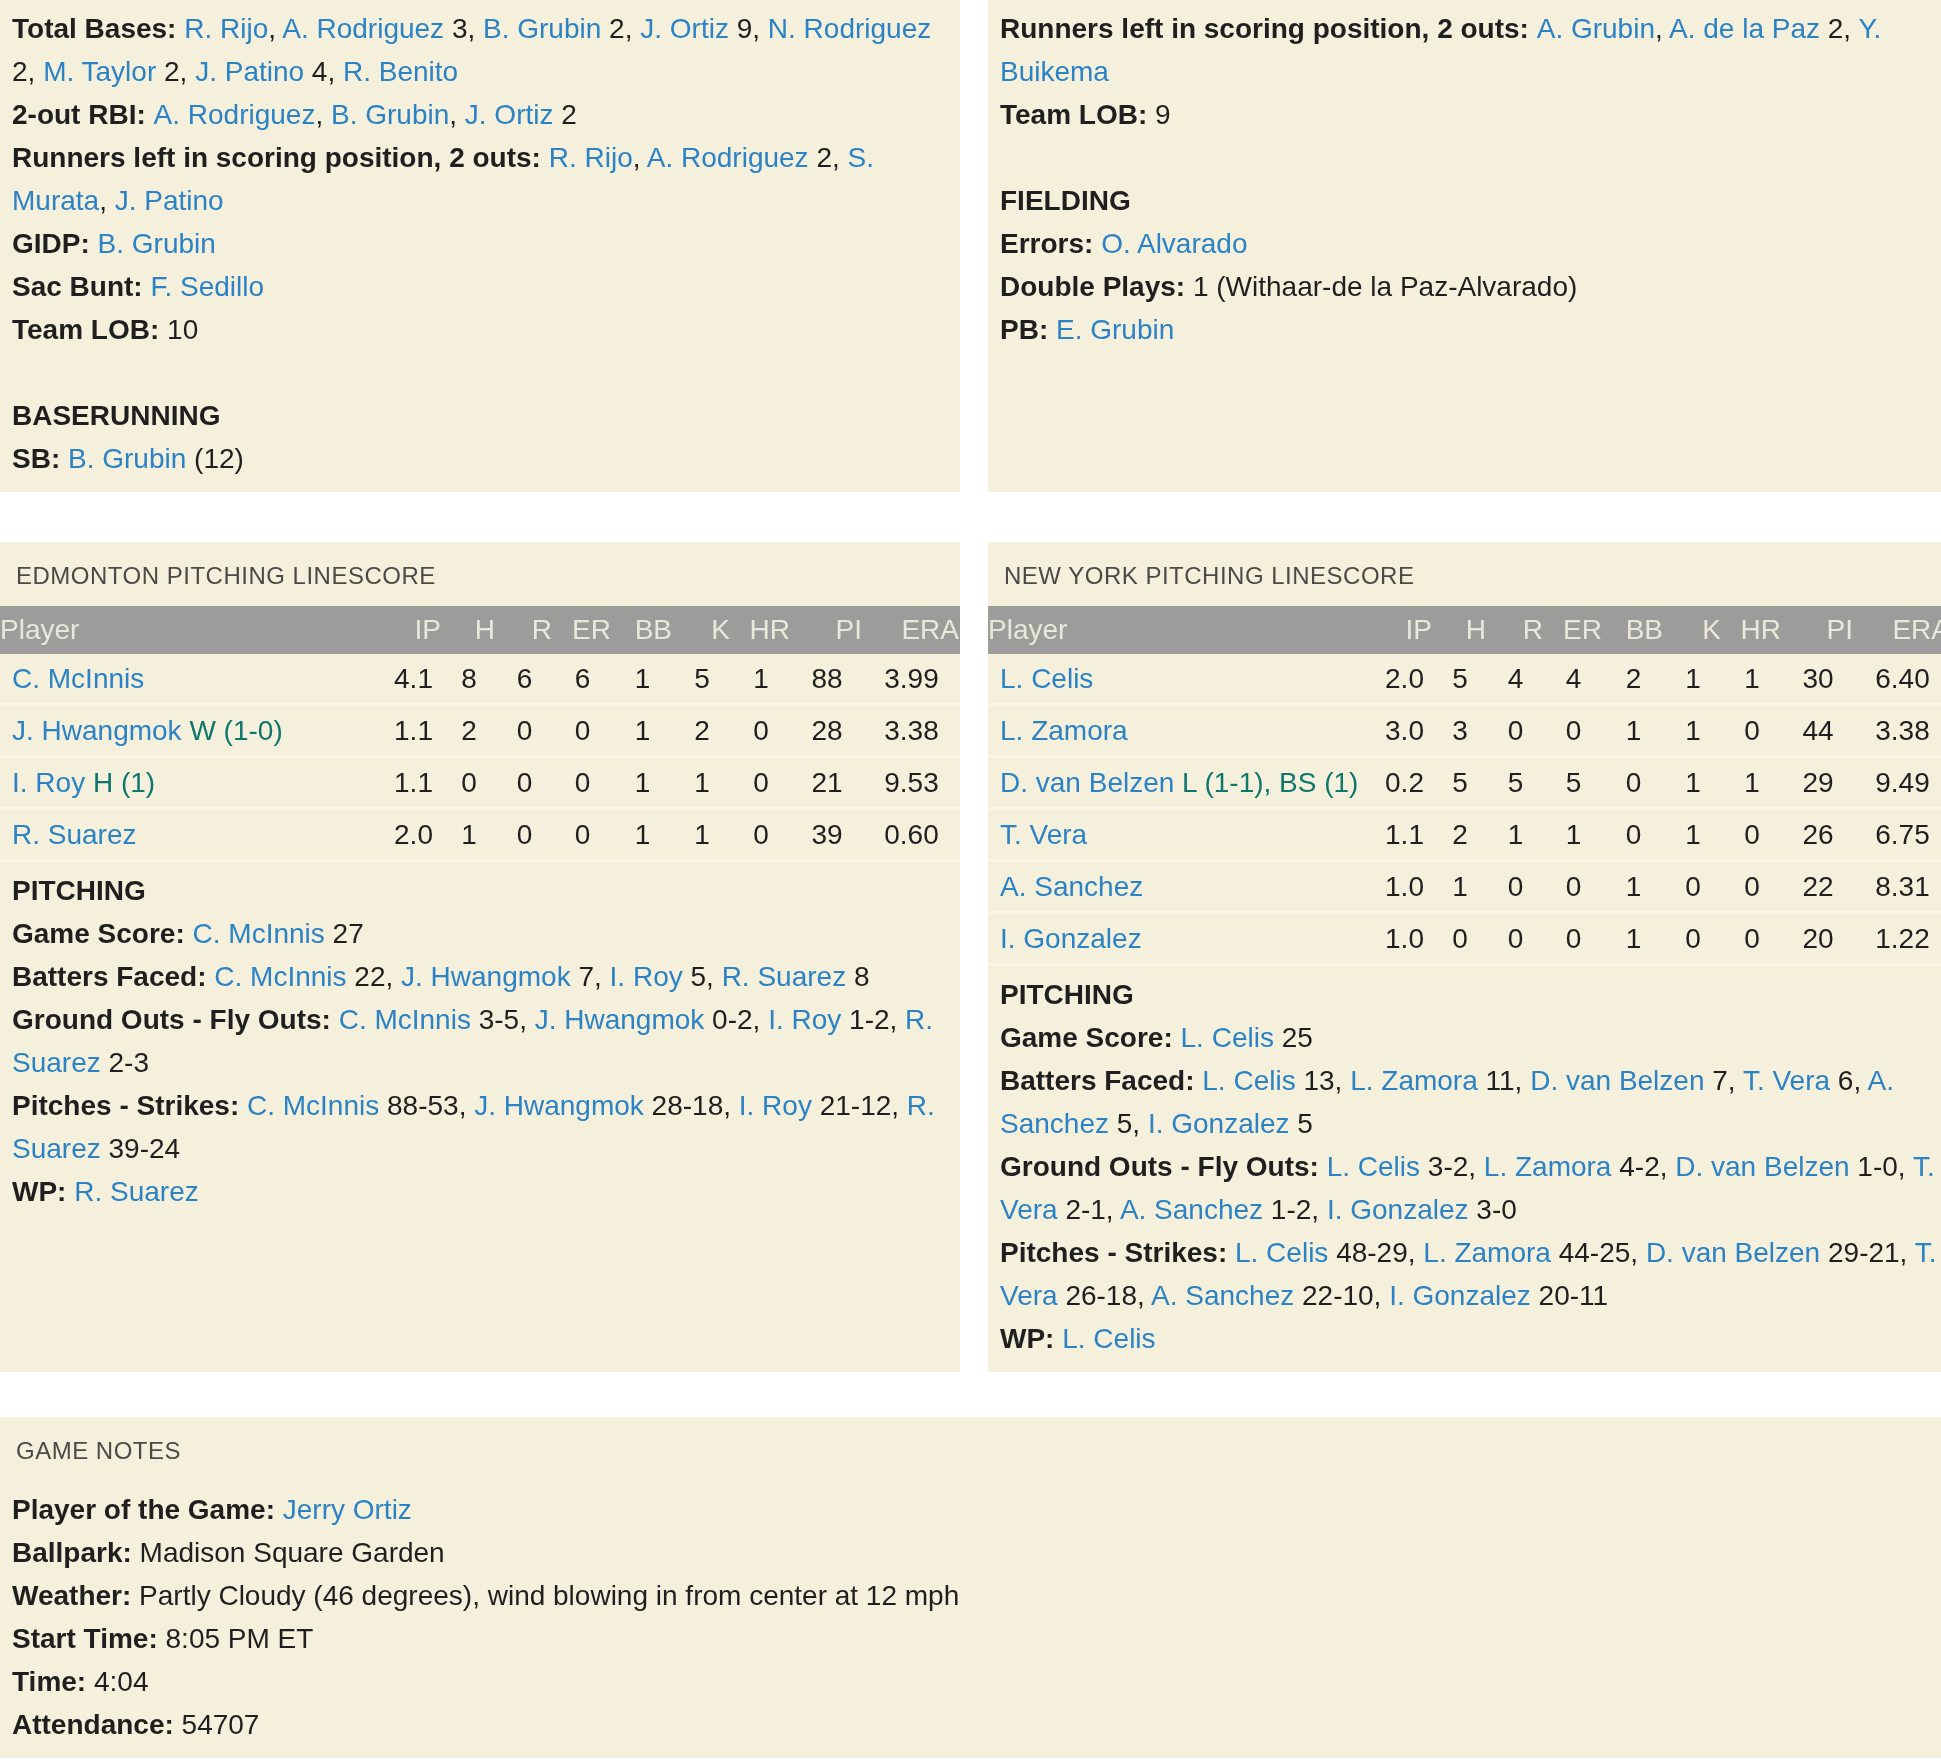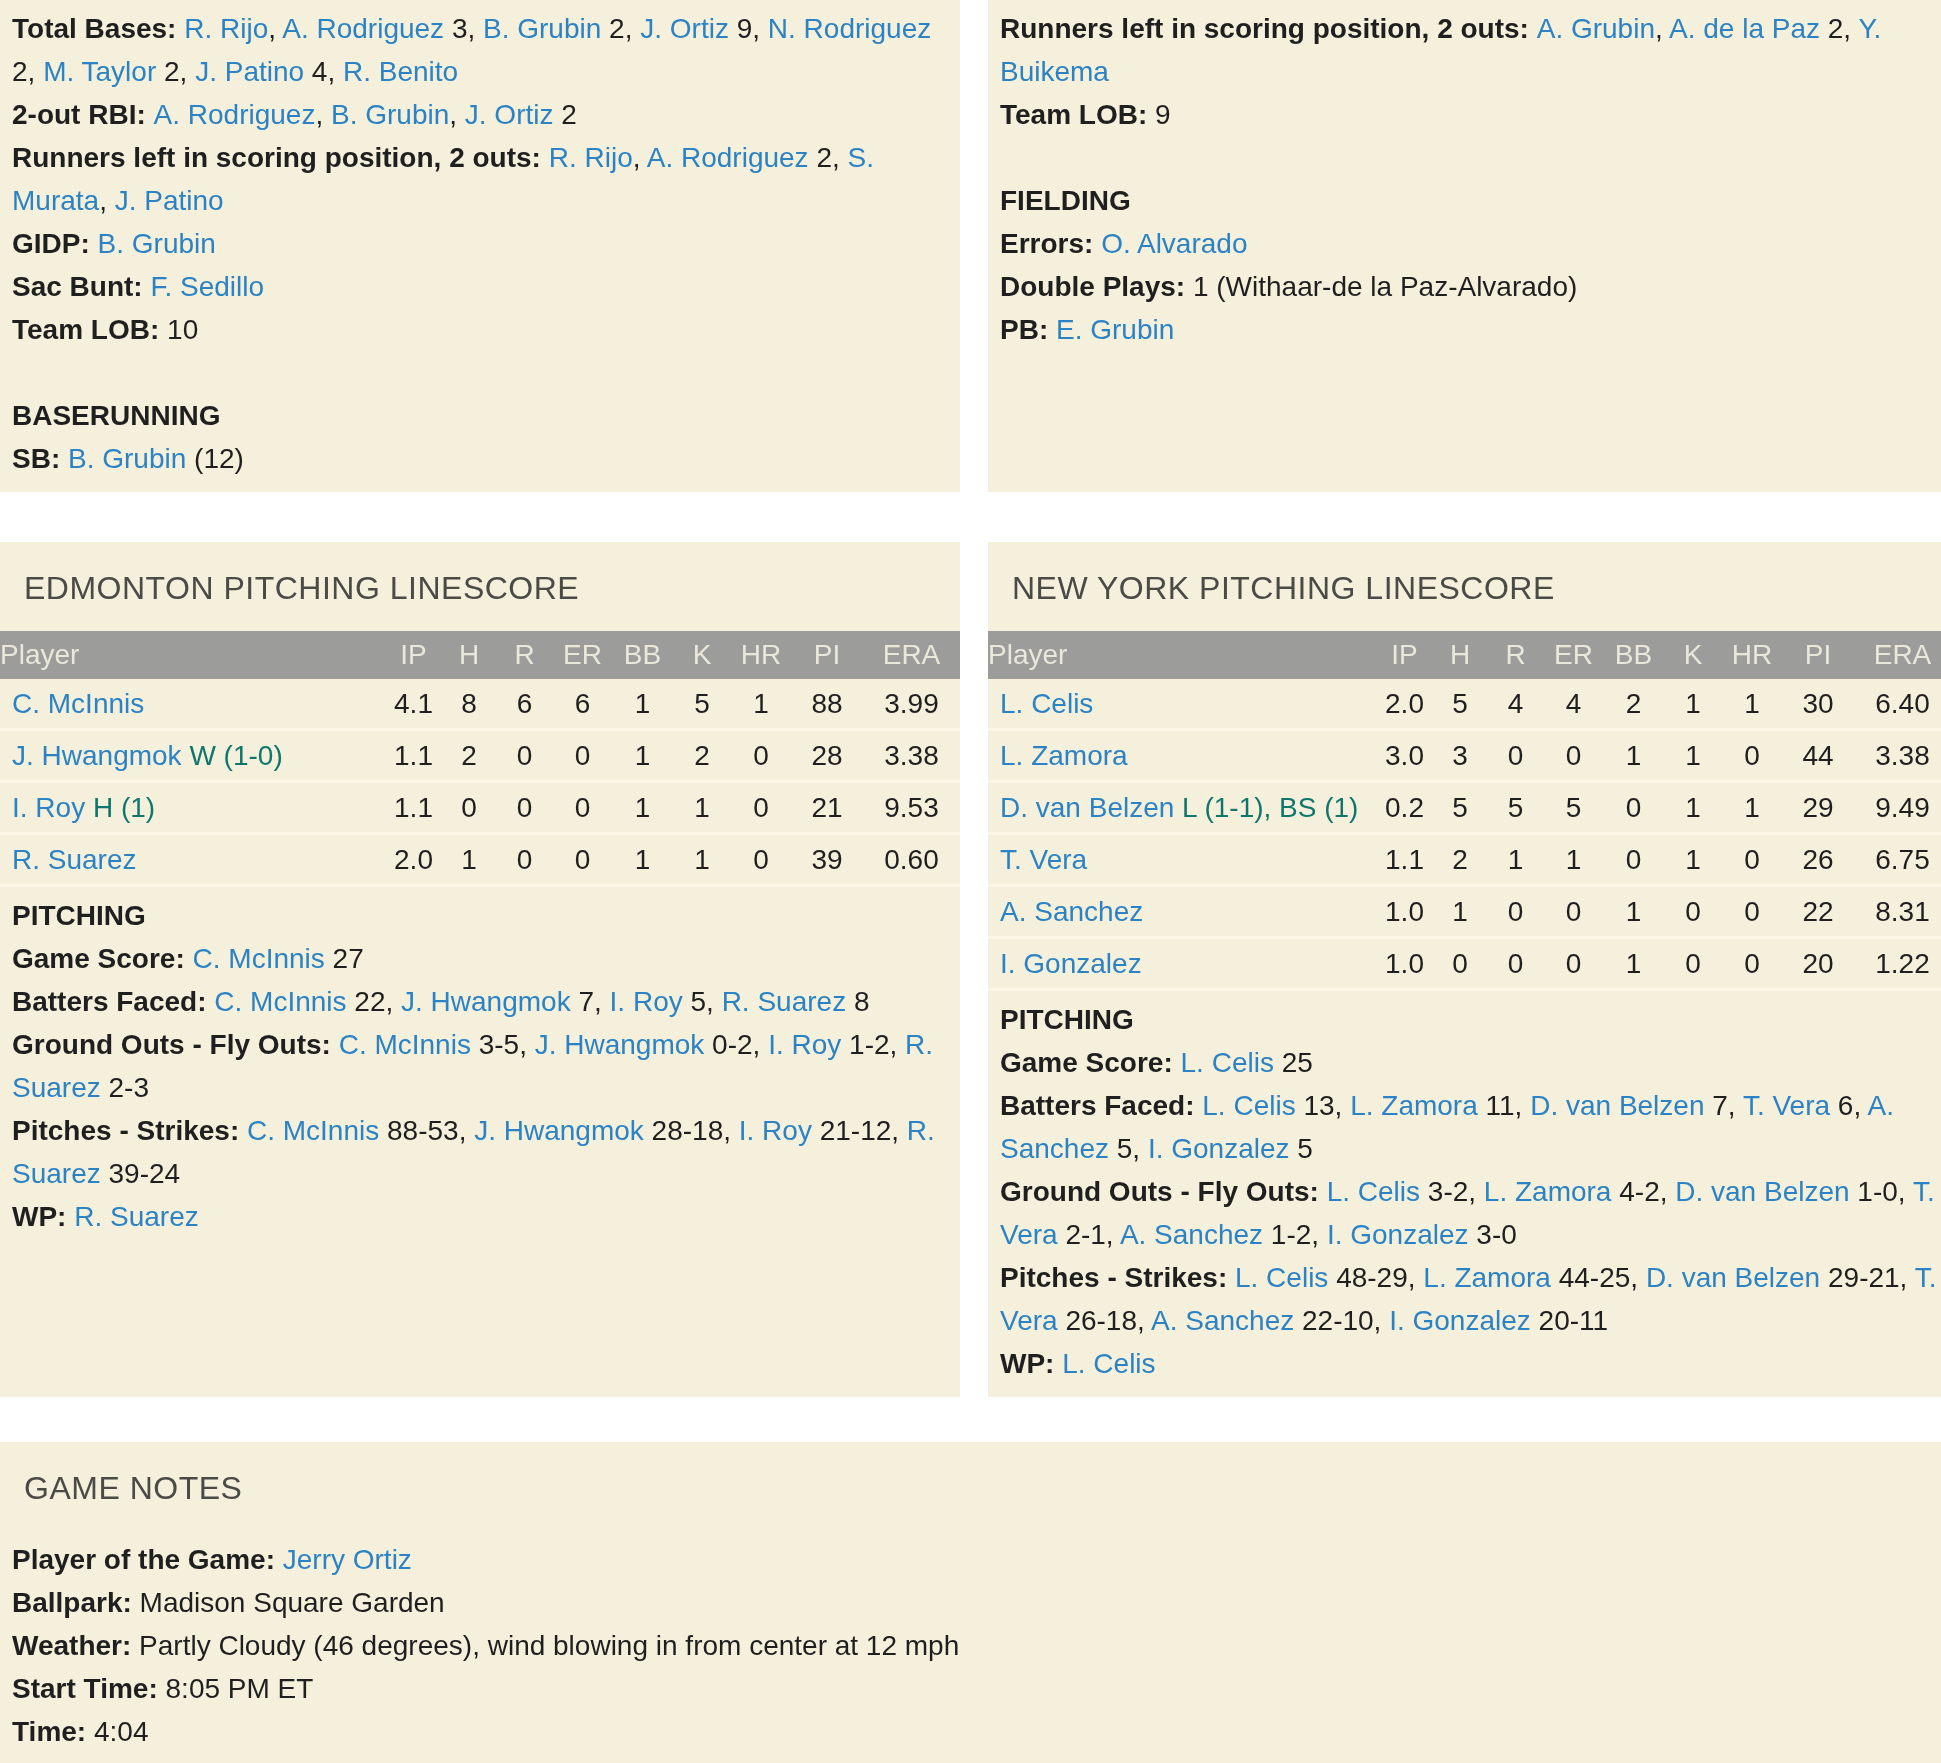--- a/index.html
+++ b/index.html
@@ -19,24 +19,24 @@
     column-gap: 28px;
     align-items: stretch;
   }
   .grid-row.top   { margin-bottom: 50px; }
   .grid-row.mid   { margin-bottom: 45px; }
   .grid-row.bottom{ grid-template-columns: 1fr; margin-bottom: 5px; }
   .panel {
     background: #f5f0dc;
   }
   .section-title {
-    font-size: 32px;
+    font-size: 24px;
     font-weight: 400;
     color: #4a4a47;
-    margin: 12px;
+    margin: 4px;
     padding: 16px 0 12px 12px;
     letter-spacing: 0.5px;
   }
   .lines {
     padding: 7px 14px 12px 12px;
     font-size: 28px;
     line-height: 43px;
   }
   .line { min-height: 43px; }
   .seg-b { font-weight: bold; color: #1f1f1f; }
@@ -46,21 +46,21 @@
     width: 100%;
     border-collapse: collapse;
     table-layout: fixed;
     font-size: 28px;
   }
   table.linescore thead th {
     background: #9c9c9a;
     color: #eae8db;
     font-weight: 400;
     height: 46px;
-    text-align: center;
+    text-align: right;
     overflow: hidden;
     white-space: nowrap;
   }
   table.linescore thead th.player-col {
     text-align: left;
     padding-left: 0;
   }
   table.linescore tbody td {
     height: 47px;
     border-bottom: 3px solid #faf6e8;

